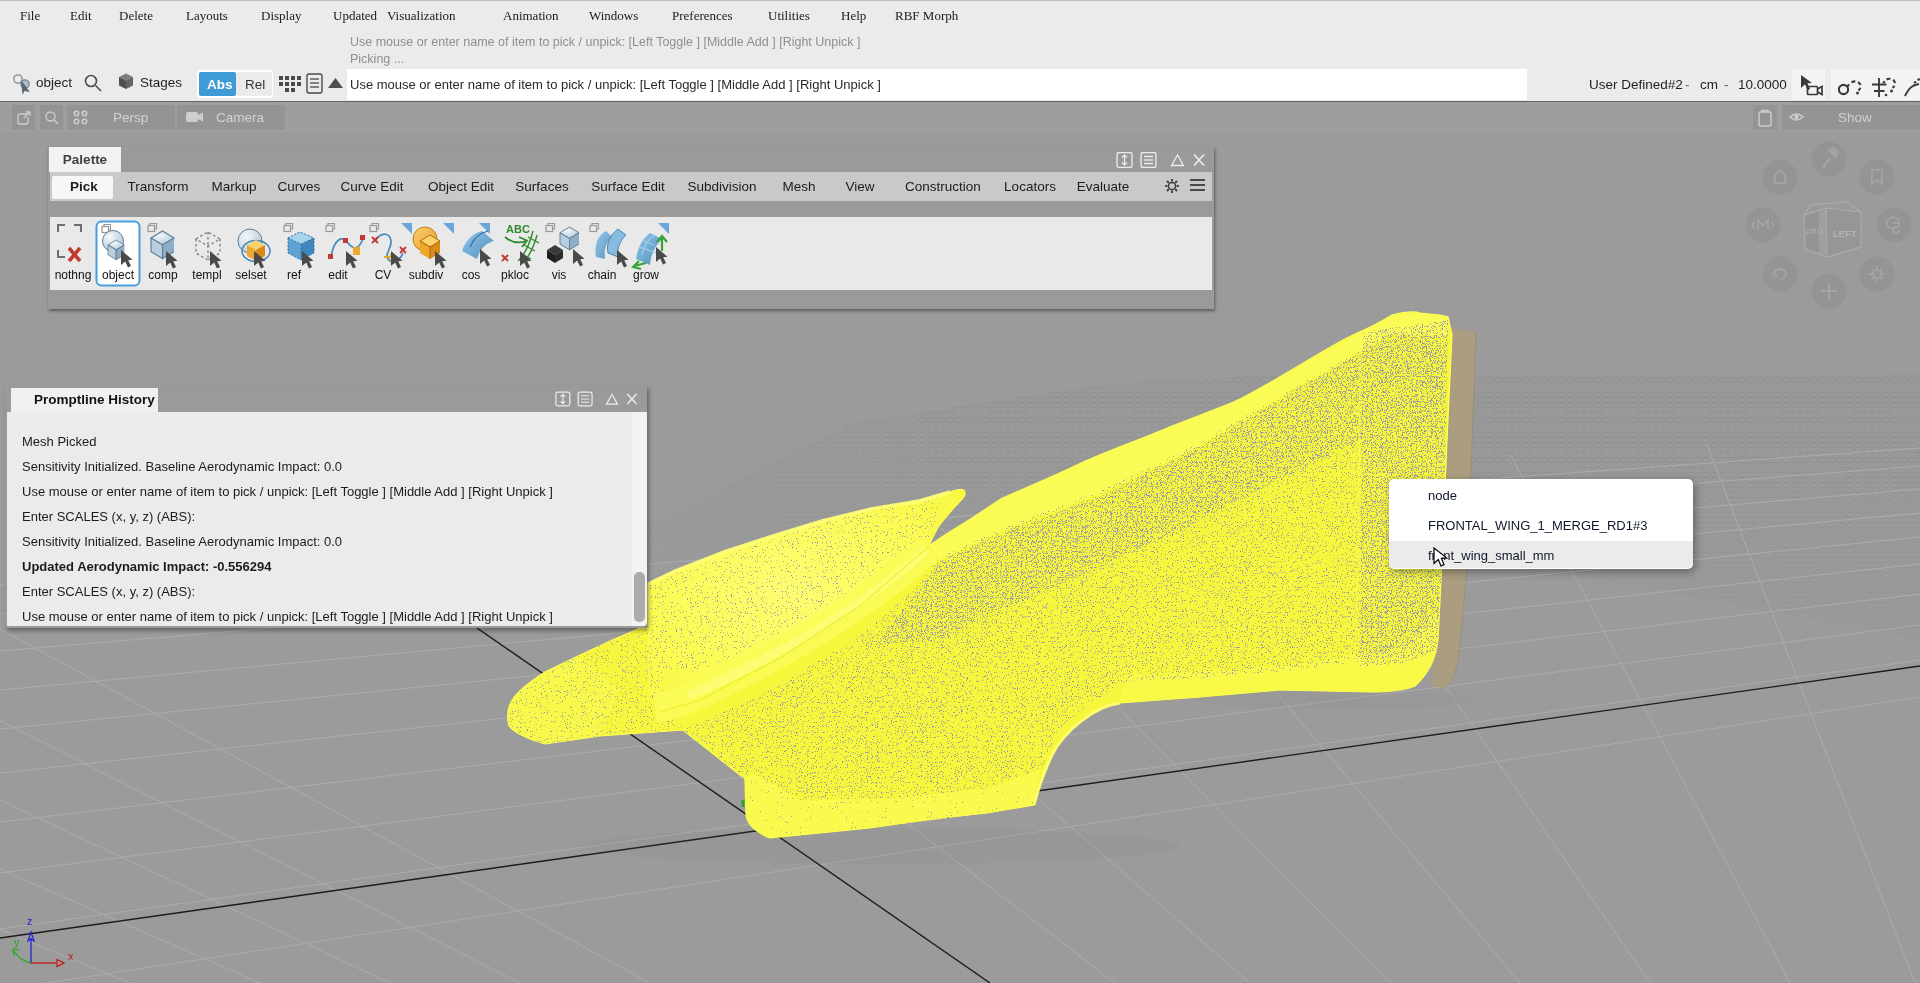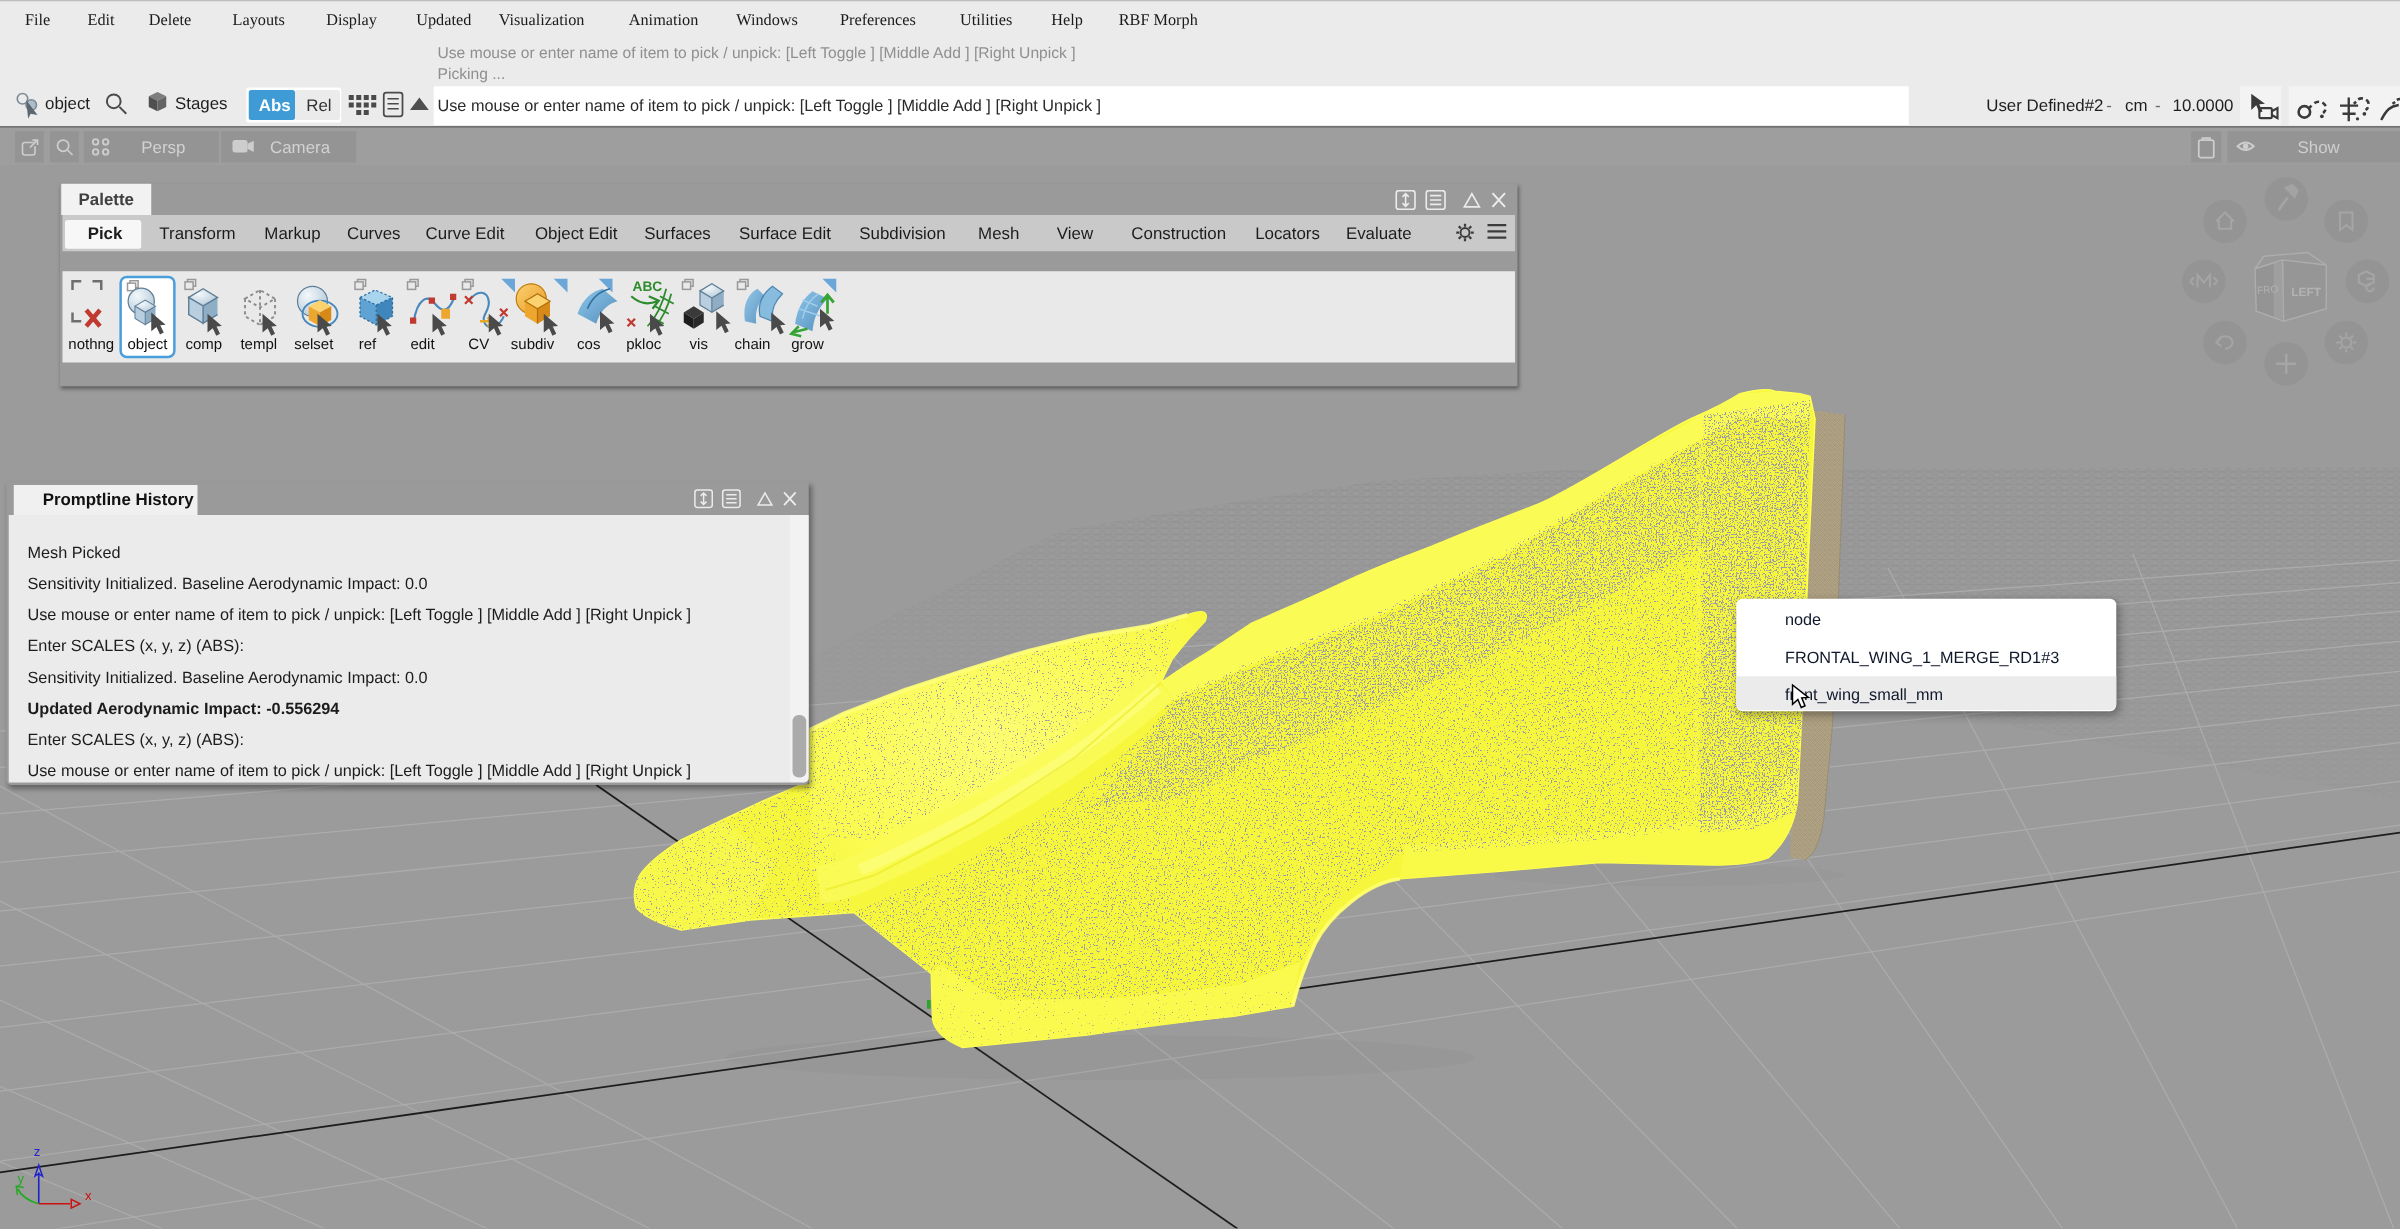--- a/index.html
+++ b/index.html
@@ -188,21 +188,21 @@
 </g>
 </svg>
 <div class="abs" style="left:0;top:0;width:1920px;height:1px;background:#bdbdbd;z-index:5"></div>
 <div id="menubar" class="abs">
     <span style="left:20px">File</span>
     <span style="left:70px">Edit</span>
     <span style="left:119px">Delete</span>
     <span style="left:186px">Layouts</span>
     <span style="left:261px">Display</span>
     <span style="left:333px">Updated</span>
-    <span style="left:399px">Visualization</span>
+    <span style="left:387px">Visualization</span>
     <span style="left:503px">Animation</span>
     <span style="left:589px">Windows</span>
     <span style="left:672px">Preferences</span>
     <span style="left:768px">Utilities</span>
     <span style="left:841px">Help</span>
     <span style="left:895px">RBF Morph</span>
   </div>
 <div id="msgarea" class="abs">
     <div style="position:absolute;left:350px;top:3px;">Use mouse or enter name of item to pick / unpick: [Left Toggle ] [Middle Add ] [Right Unpick ]</div>
     <div style="position:absolute;left:350px;top:20px;">Picking ...</div>

